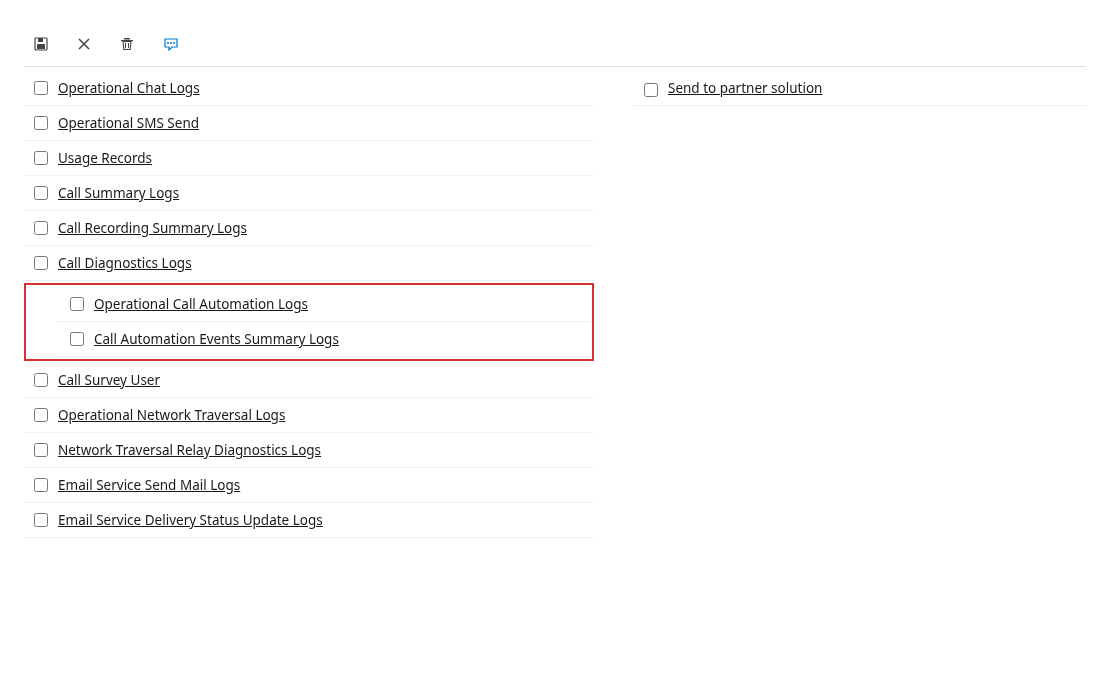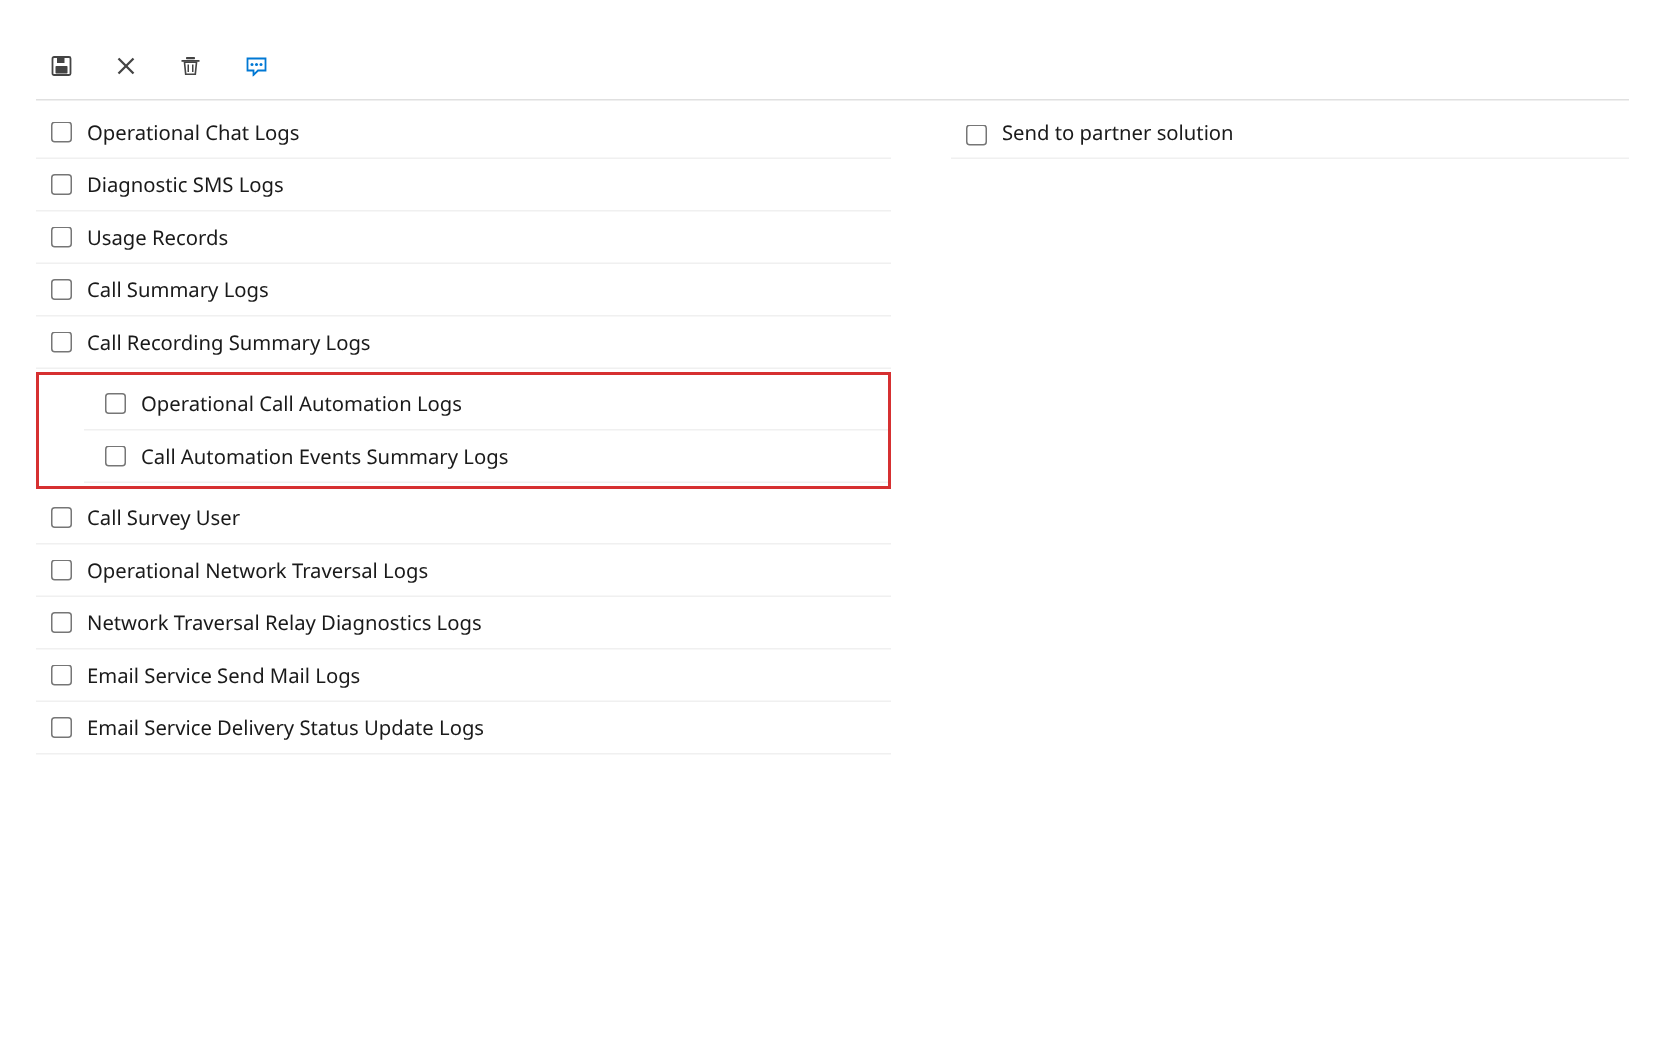--- a/index.html
+++ b/index.html
@@ -84,20 +84,21 @@
       width: 14px;
       height: 14px;
       cursor: pointer;
       accent-color: #0078d4;
       flex-shrink: 0;
     }
     .checkbox-row label {
       font-size: 13.5px;
       color: #1a1a1a;
       cursor: pointer;
+      text-decoration: underline;
     }
     .highlighted-section {
       border: 2px solid #d63031;
       margin: 2px 0;
       padding: 2px 0;
     }
     .highlighted-section .checkbox-row {
       padding-left: 14px;
       margin-left: 30px;
     }
@@ -171,33 +172,37 @@
   <div class="content-area">
     <div class="left-panel">
 
       <div id="left-items-top">
           <div class="checkbox-row">
       <input type="checkbox" id="operational-chat-logs" style="">
       <label for="operational-chat-logs">Operational Chat Logs</label>
     </div>
           <div class="checkbox-row">
       <input type="checkbox" id="operational-sms-logs" style="">
-      <label for="operational-sms-logs">Diagnostic SMS Logs</label>
+      <label for="operational-sms-logs">Operational SMS Send</label>
     </div>
           <div class="checkbox-row">
       <input type="checkbox" id="usage-records" style="">
       <label for="usage-records">Usage Records</label>
     </div>
           <div class="checkbox-row">
       <input type="checkbox" id="call-summary-logs" style="">
       <label for="call-summary-logs">Call Summary Logs</label>
     </div>
           <div class="checkbox-row">
       <input type="checkbox" id="call-recording-summary-logs" style="">
       <label for="call-recording-summary-logs">Call Recording Summary Logs</label>
+    </div>
+          <div class="checkbox-row">
+      <input type="checkbox" id="call-diagnostics-logs" style="">
+      <label for="call-diagnostics-logs">Call Diagnostics Logs</label>
     </div>
         </div>
 
       <div class="highlighted-section">
         <div id="highlighted-items">
             <div class="checkbox-row">
       <input type="checkbox" id="operational-call-automation-logs" style="">
       <label for="operational-call-automation-logs">Operational Call Automation Logs</label>
     </div>
             <div class="checkbox-row">

